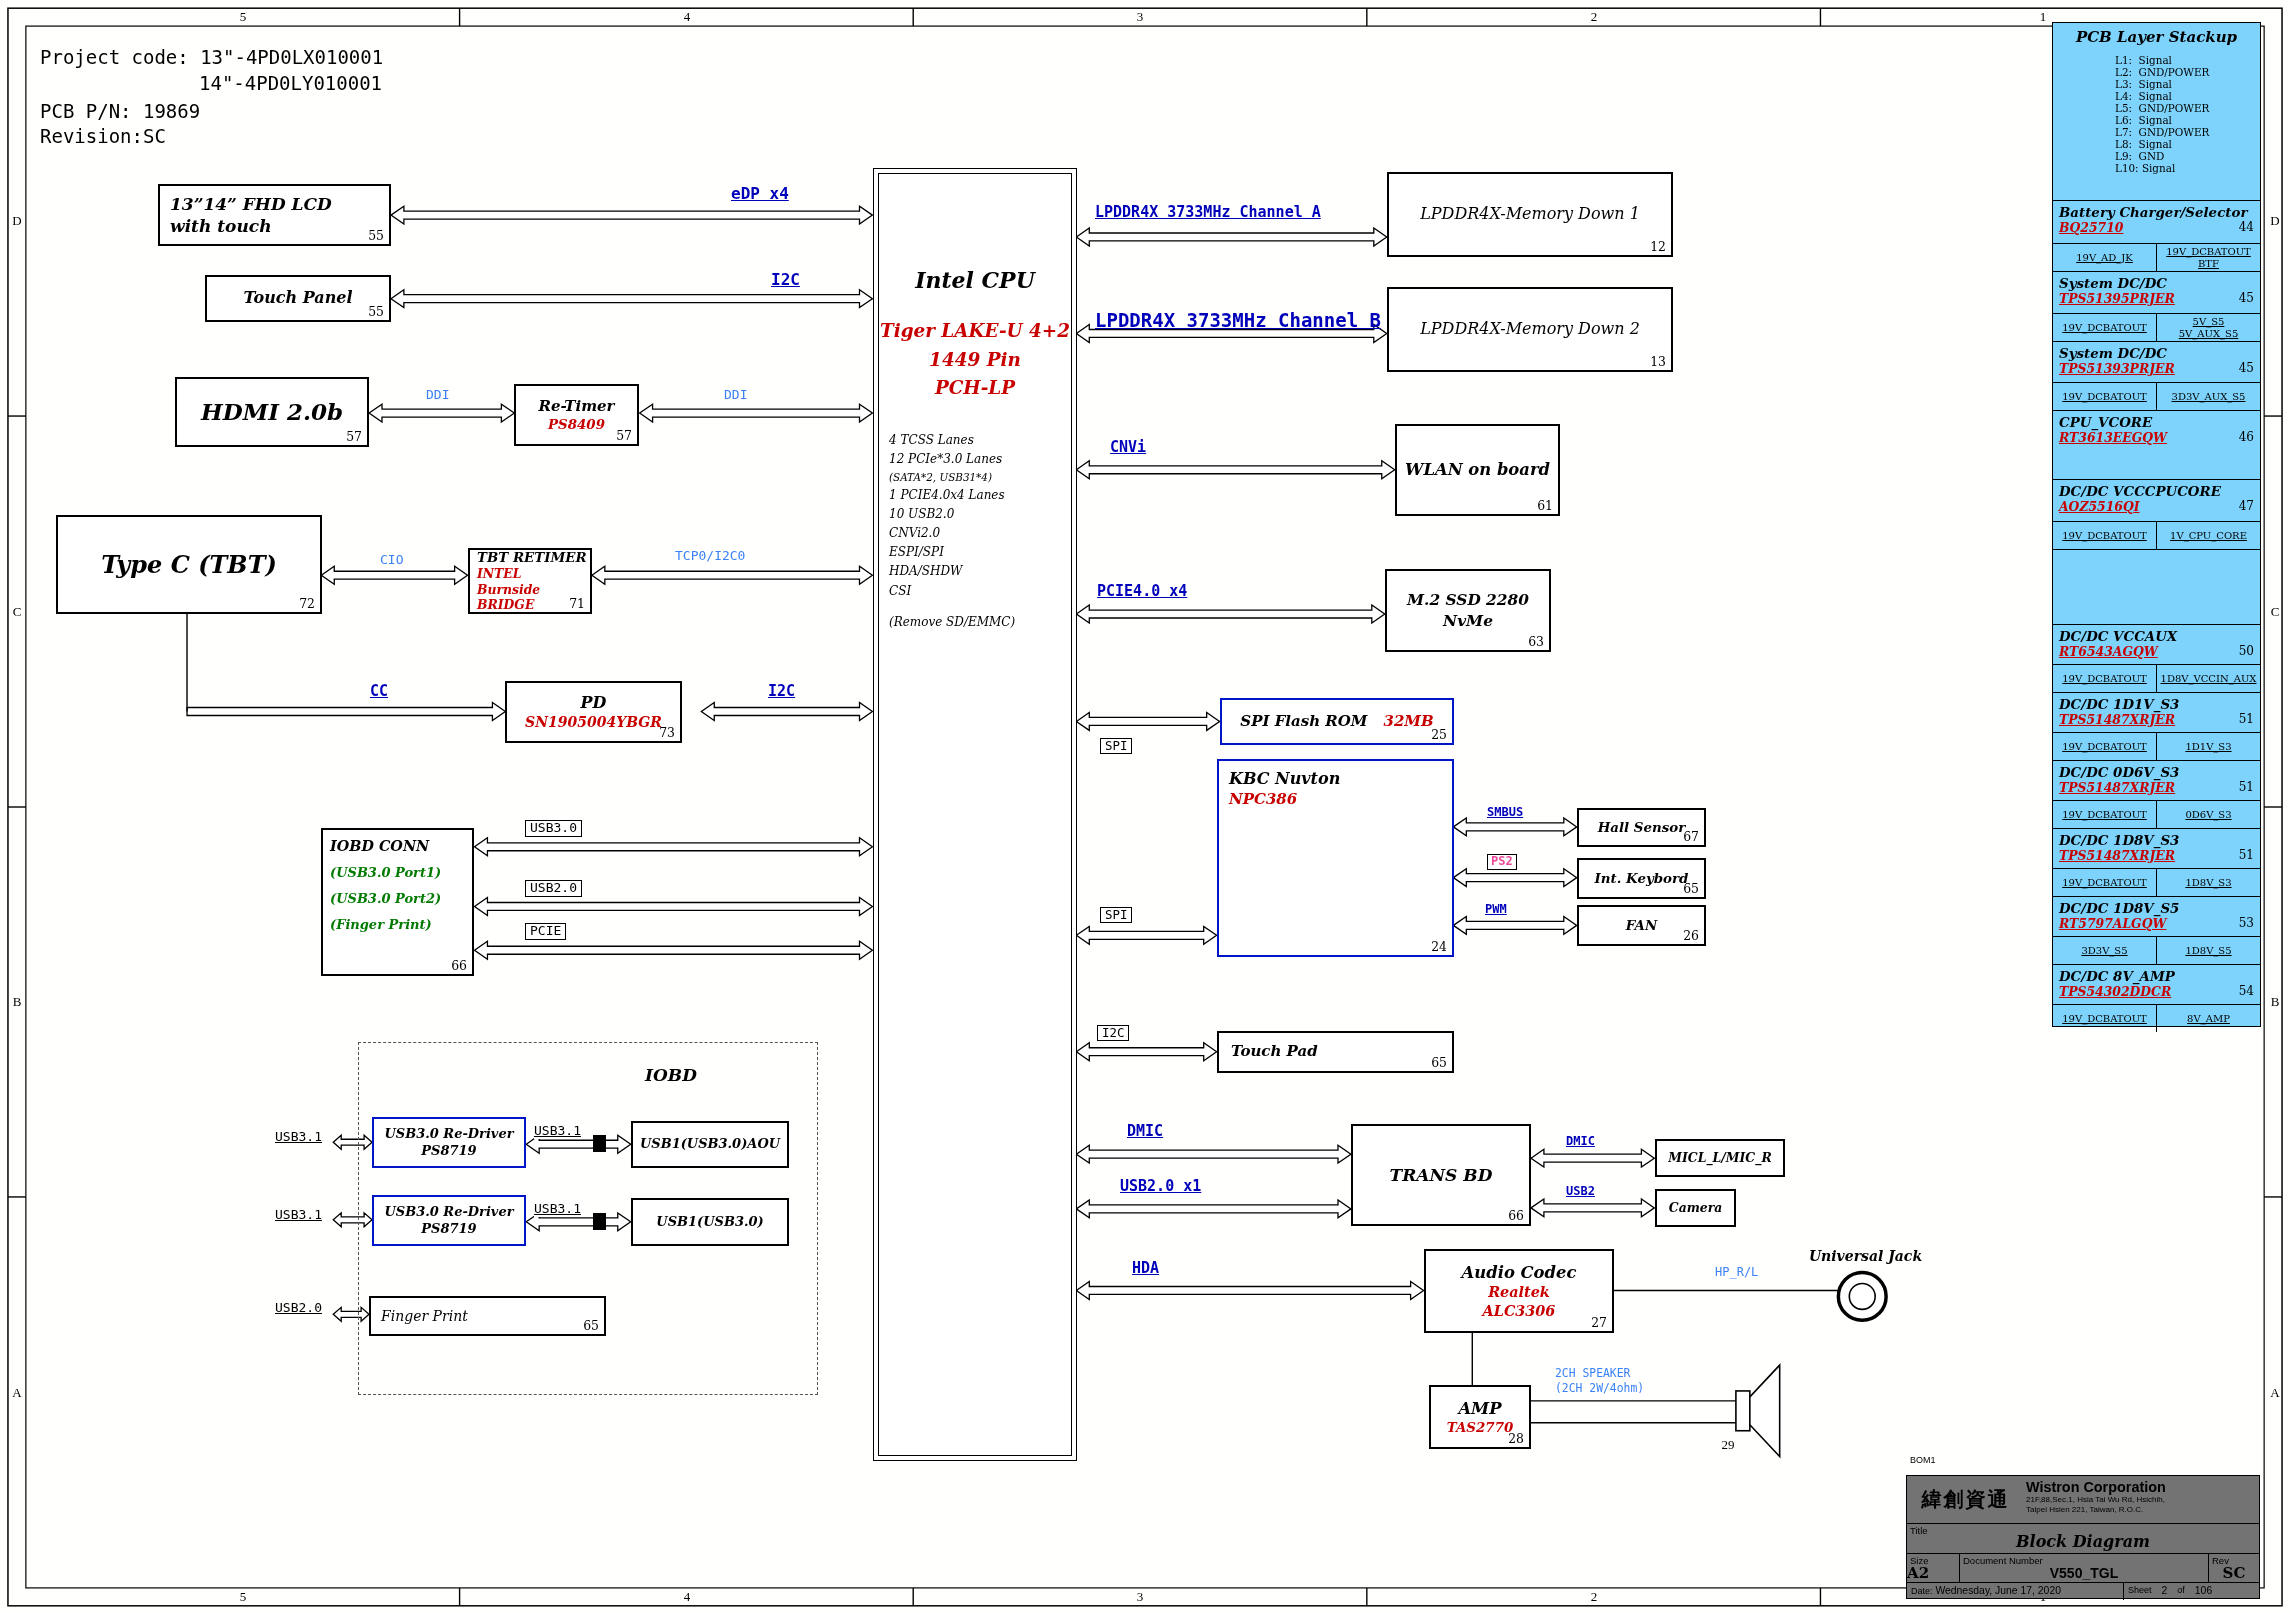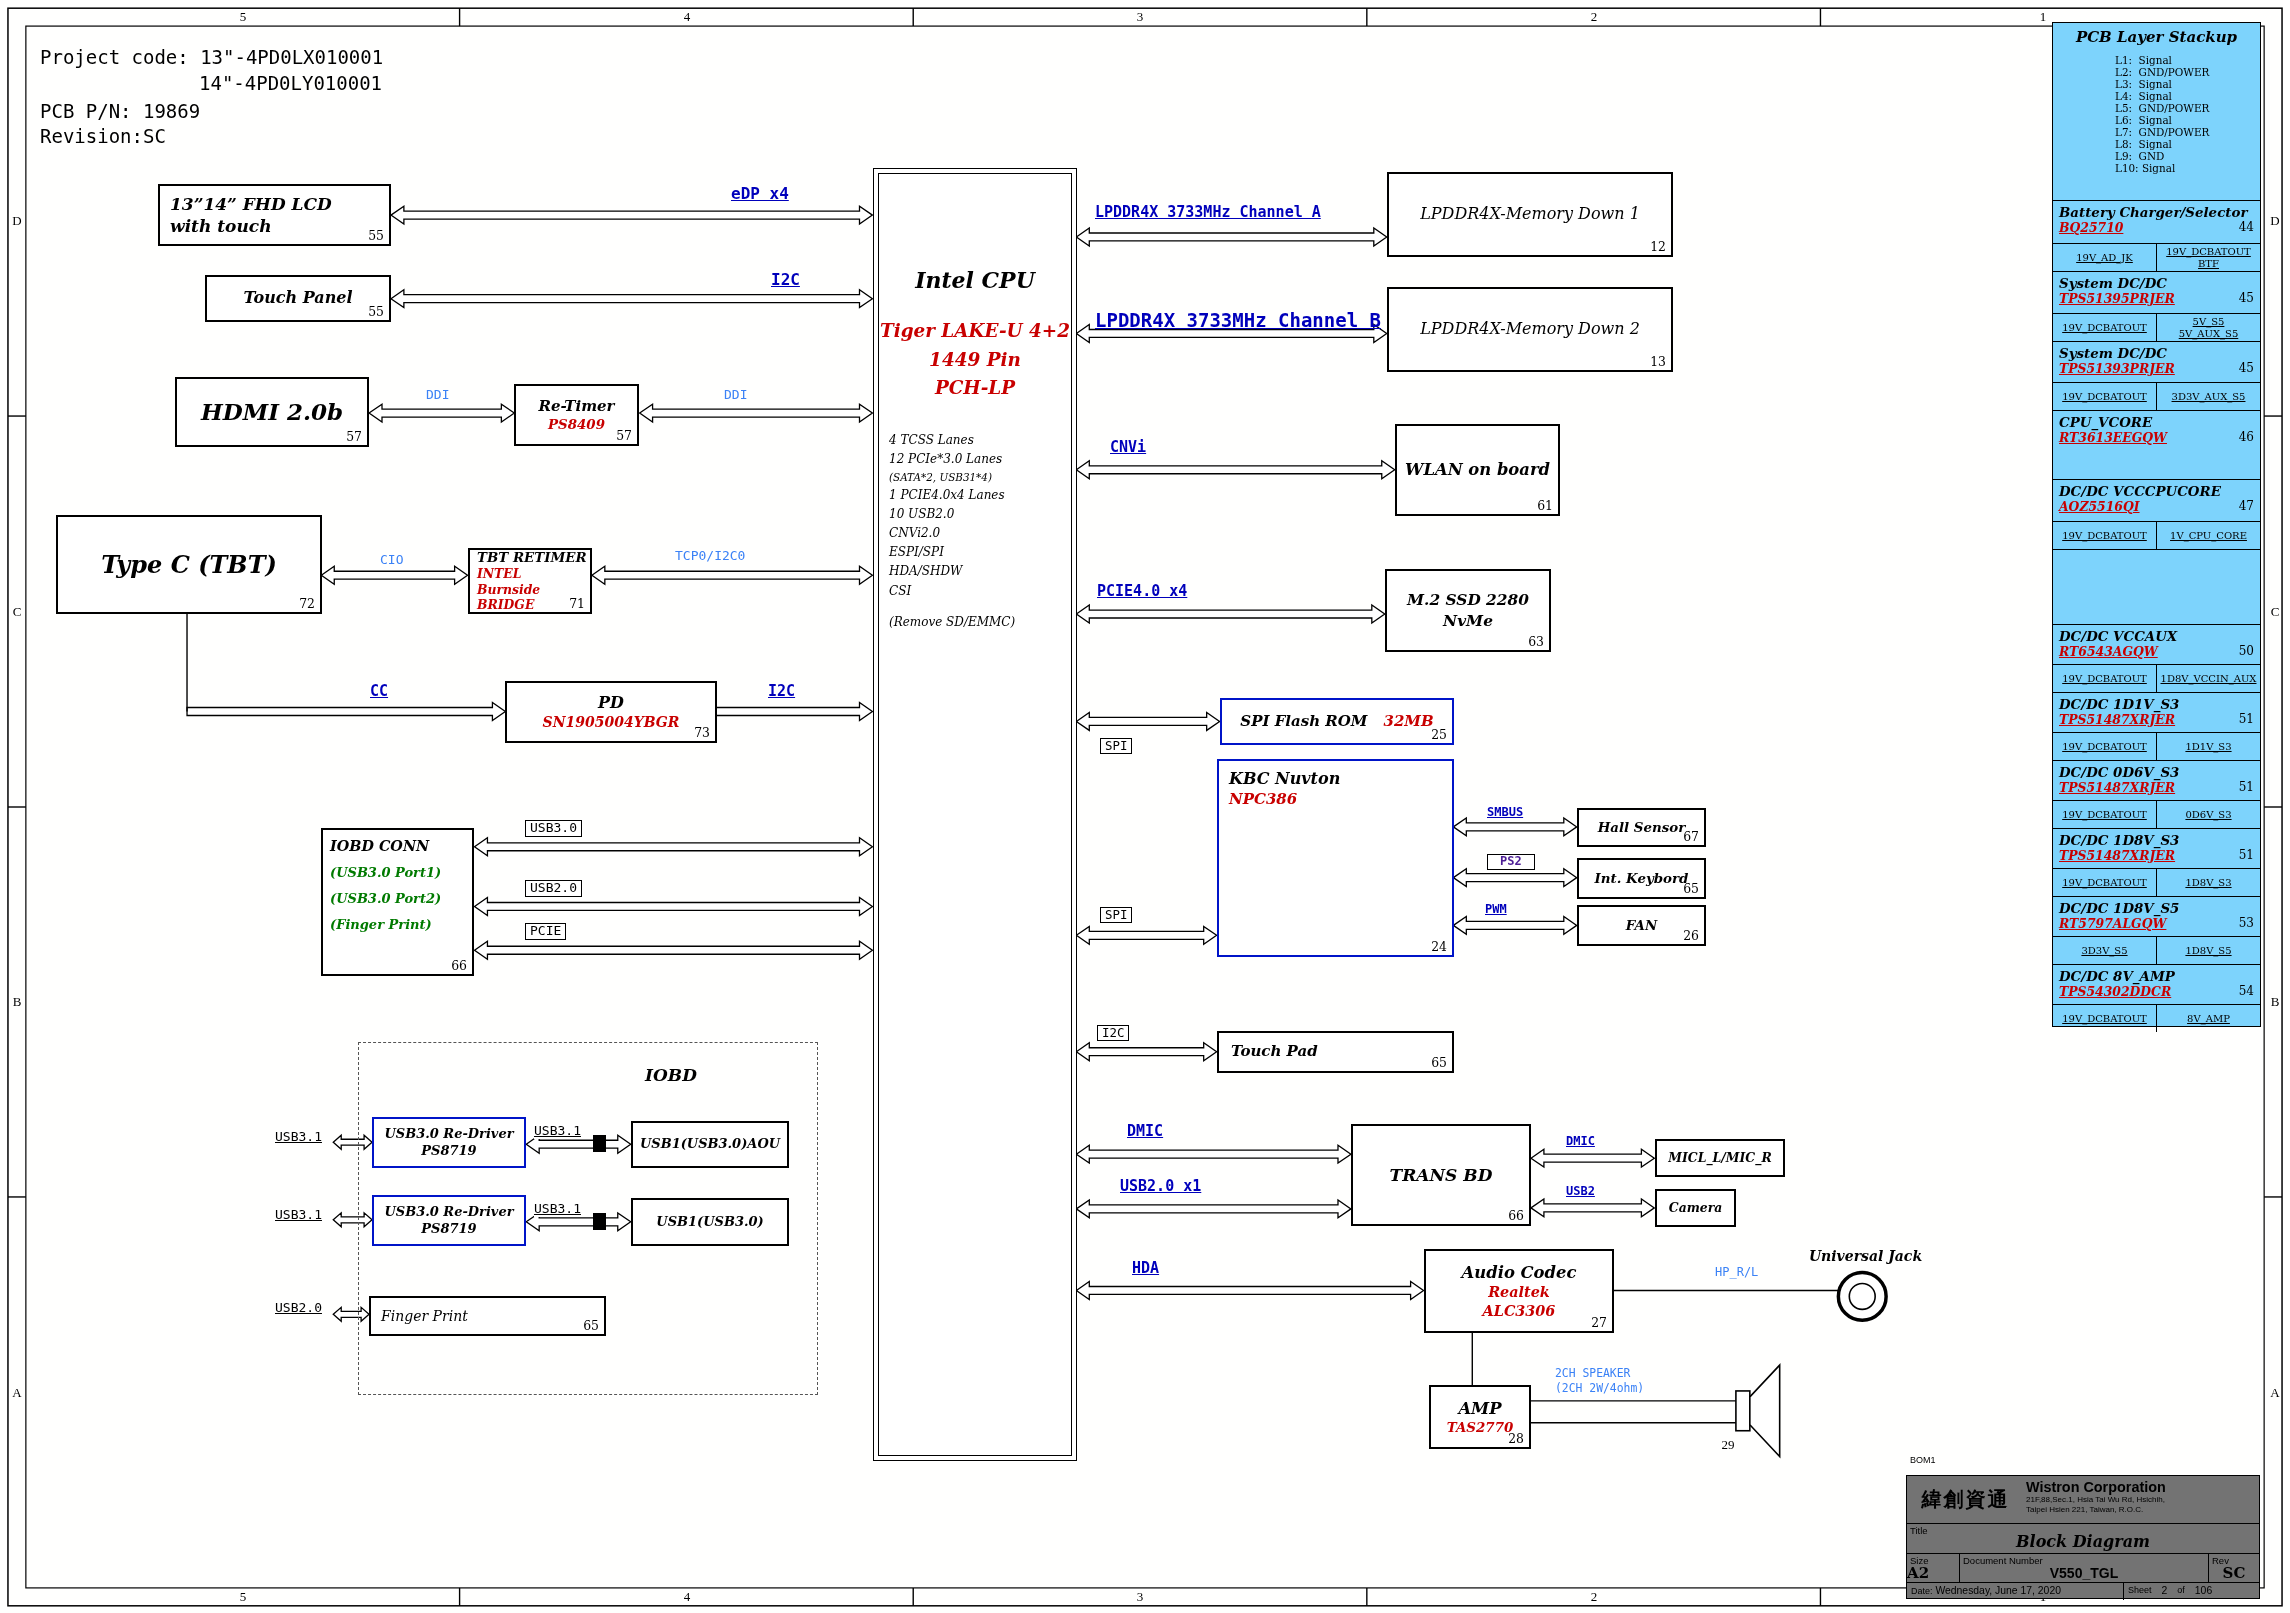--- a/index.html
+++ b/index.html
@@ -16,21 +16,21 @@
   .bb{border-color:#0014c8;border-width:2.5px}
   .pg{position:absolute;right:5px;bottom:1px;font:12.4px "DejaVu Serif",serif;font-weight:normal;font-style:normal;z-index:3}
   .red{color:#c80000}
   .grn{color:#007a00}
   
   .net{position:absolute;z-index:4;font-family:"DejaVu Sans Mono",monospace;white-space:nowrap;line-height:1.15}
   .nb{color:#0000bb;font-weight:bold;text-decoration:underline}
   .nk{color:#3b82f6}
   .nku{color:#000;text-decoration:underline}
   .nbox{border:1px solid #000;background:#fff;padding:0 4px;color:#000}
-  .nboxb{border:1px solid #000;background:#fff;padding:0 12px;color:#4c1d95;font-weight:bold}
+  .nboxb{border:1px solid #000;background:#fff;padding:0 3px;color:#ec4899;font-weight:bold}
   .whitebg{background:#fff}
   .sq{position:absolute;background:#000;z-index:5}
   
   .hl{position:absolute;font-family:"DejaVu Sans Mono",monospace;font-size:19px;z-index:3;white-space:pre}
   #ttl{position:absolute;left:656px;top:66px;width:647px;text-align:center;
        font:bold italic 45px "DejaVu Serif",serif;z-index:3}
   
   #cpu{position:absolute;left:873px;top:168px;width:204px;height:1293px;border:1.6px solid #000;background:#fff;z-index:2;box-sizing:border-box}
   #cpu .inner{position:absolute;inset:4px;border:1px solid #000;pointer-events:none}
   #cpu .t{margin-top:98px;text-align:center;font:bold italic 22px "DejaVu Serif",serif}
@@ -197,21 +197,21 @@
   <div class="b" style="left:56px;top:515px;width:266px;height:99px;font-size:24px">
     <div>Type C (TBT)</div>
     <span class="pg">72</span>
   </div>
   <div class="b lft" style="left:468px;top:548px;width:124px;height:66px;padding-left:7px;font-size:13.4px;line-height:1.25">
     <div>TBT RETIMER</div>
     <div class="red" style="font-size:12.4px">INTEL</div>
     <div class="red" style="font-size:12.4px">Burnside BRIDGE</div>
     <span class="pg">71</span>
   </div>
-  <div class="b" style="left:505px;top:681px;width:212px;height:62px;font-size:16px">
+  <div class="b" style="left:505px;top:681px;width:177px;height:62px;font-size:16px">
     <div>PD</div>
     <div class="red" style="font-size:14px">SN1905004YBGR</div>
     <span class="pg">73</span>
   </div>
   <div class="b lft top" style="left:321px;top:828px;width:153px;height:148px;padding:7px;font-size:14.4px">
     <div>IOBD CONN</div>
     <div class="grn" style="font-size:13px;margin-top:9px">(USB3.0 Port1)</div>
     <div class="grn" style="font-size:13px;margin-top:9px">(USB3.0 Port2)</div>
     <div class="grn" style="font-size:13px;margin-top:9px">(Finger Print)</div>
     <span class="pg">66</span>

